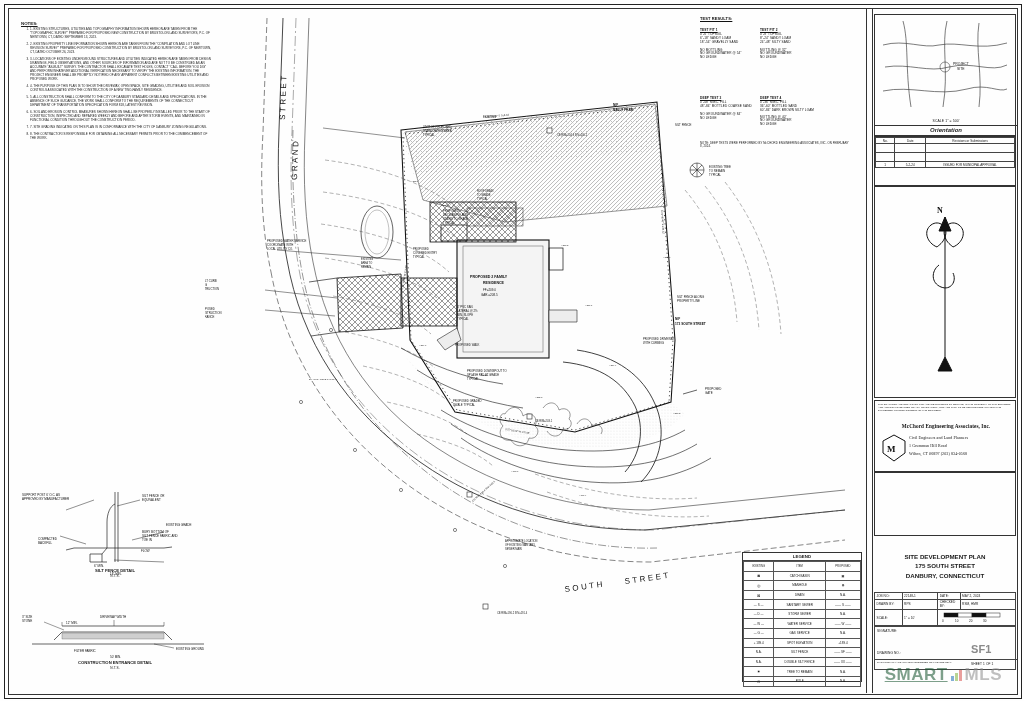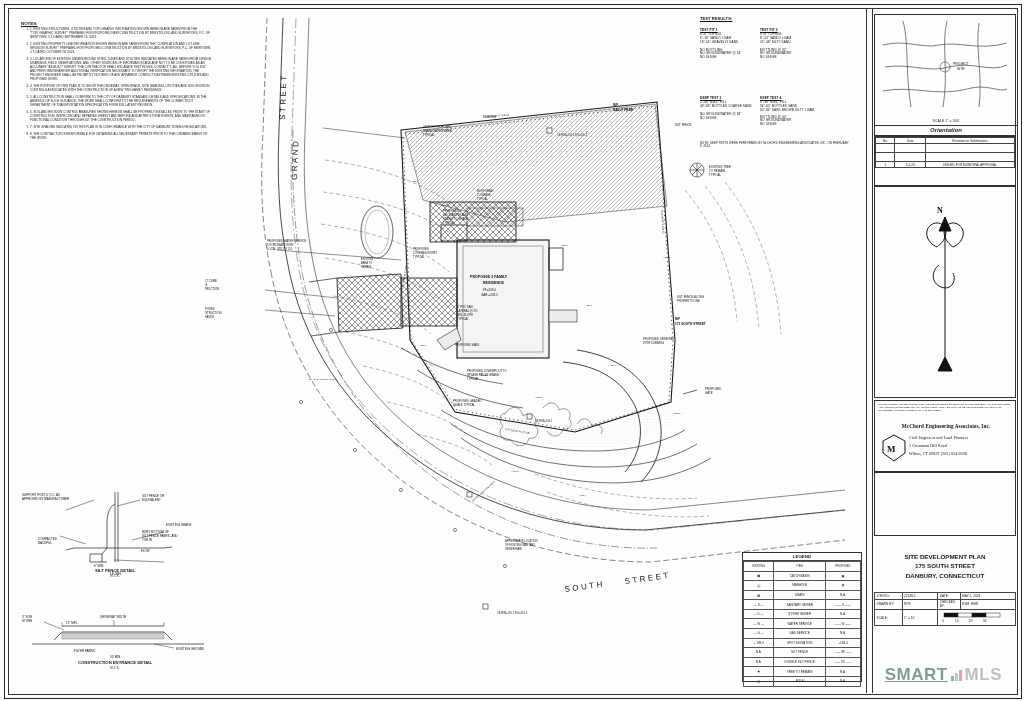--- a/index.html
+++ b/index.html
@@ -629,20 +629,28 @@
                 <text x="31" y="12">20</text>
                 <text x="45" y="12">30</text>
               </g>
             </svg>
           </td>
         </tr>
       </tbody>
         </table>
     </div>
 
+    <div style="position:absolute;left:0;top:86px;width:142px;height:44px;border:0.5px solid #444;box-sizing:border-box;">
+      <div class="t" style="left:2px;top:2px;font-size:3.2px;">SIGNATURE:</div>
+      <div class="t" style="left:2px;top:24px;font-size:3.2px;">DRAWING NO.:</div>
+      <div class="t" style="left:96px;top:16px;font-size:11px;font-weight:bold;color:#8a8a8a;">SF1</div>
+      <div style="position:absolute;left:0;top:32px;width:142px;border-top:0.5px solid #444;"></div>
+      <div class="t" style="left:2px;top:34px;width:90px;font-size:2.3px;white-space:normal;">THIS PRINT IS VALID WITHOUT EMBOSSED OR LIVE RED SEAL</div>
+      <div class="t" style="left:96px;top:35px;font-size:3.2px;">SHEET 1 OF 1</div>
+    </div>
   </div>
 
   <div id="wm">
     <span class="w1">SMART</span>
     <span class="bars">
         <i style="height:5px"></i>
         <i style="height:8px;background:#7fb23f"></i>
         <i style="height:11px;background:#d9534f"></i>
       </span>
     <span class="w2">MLS</span>

